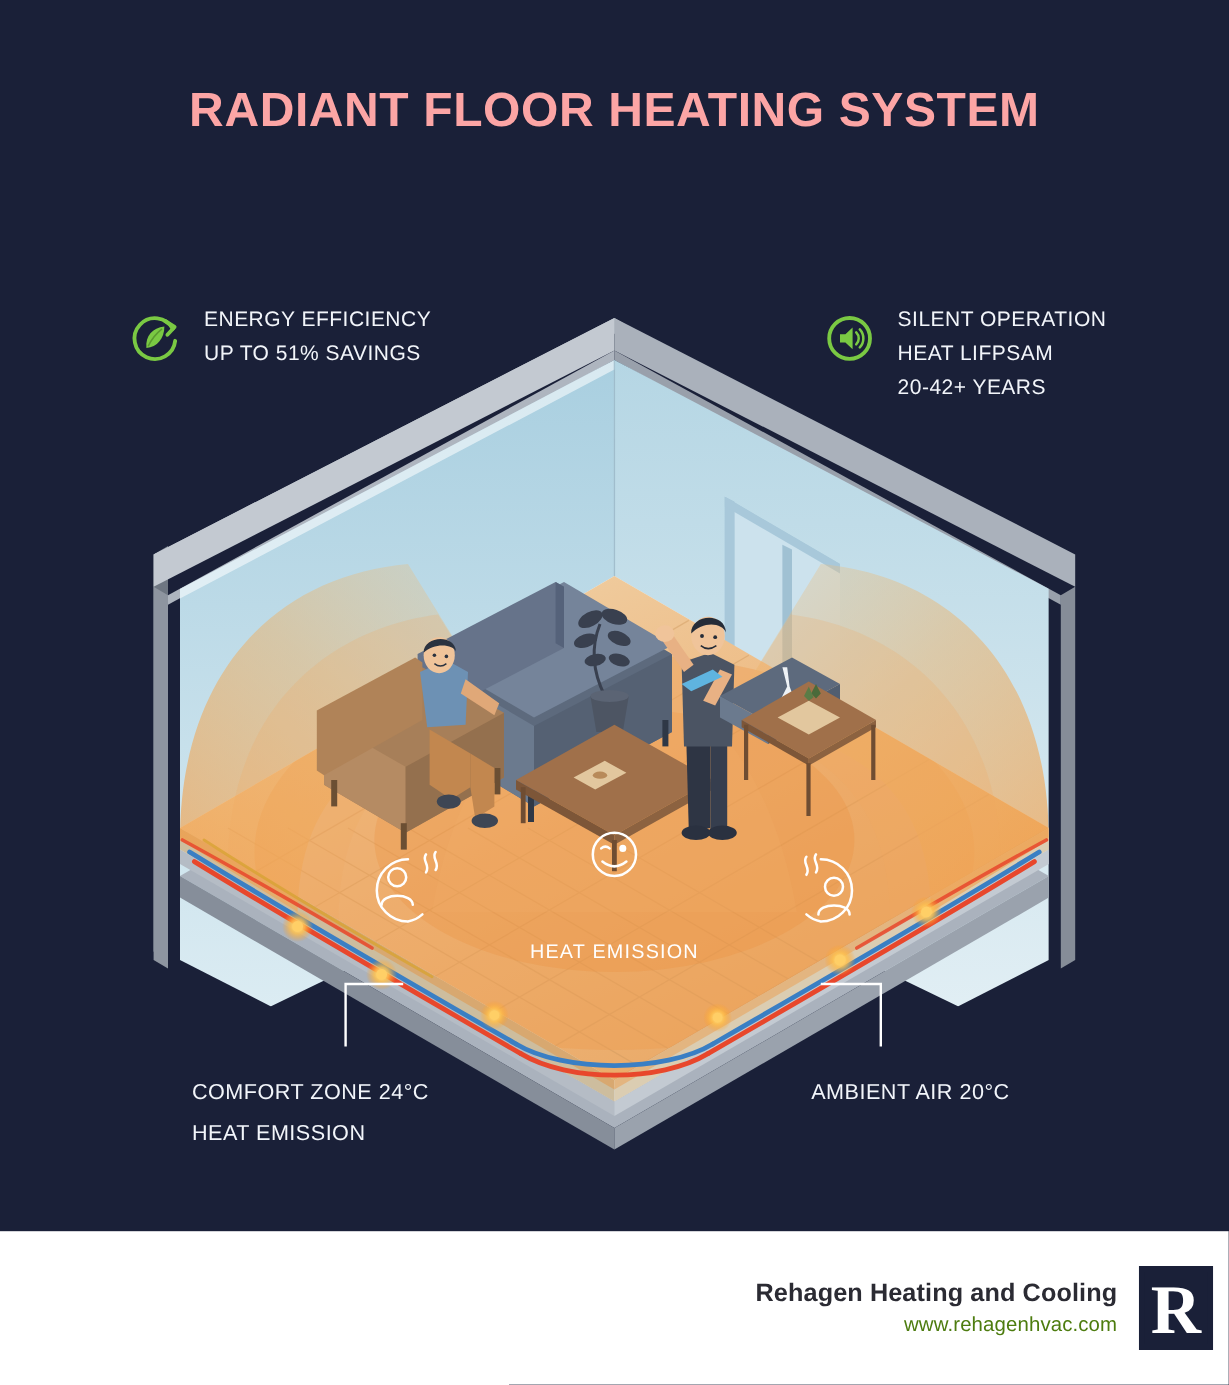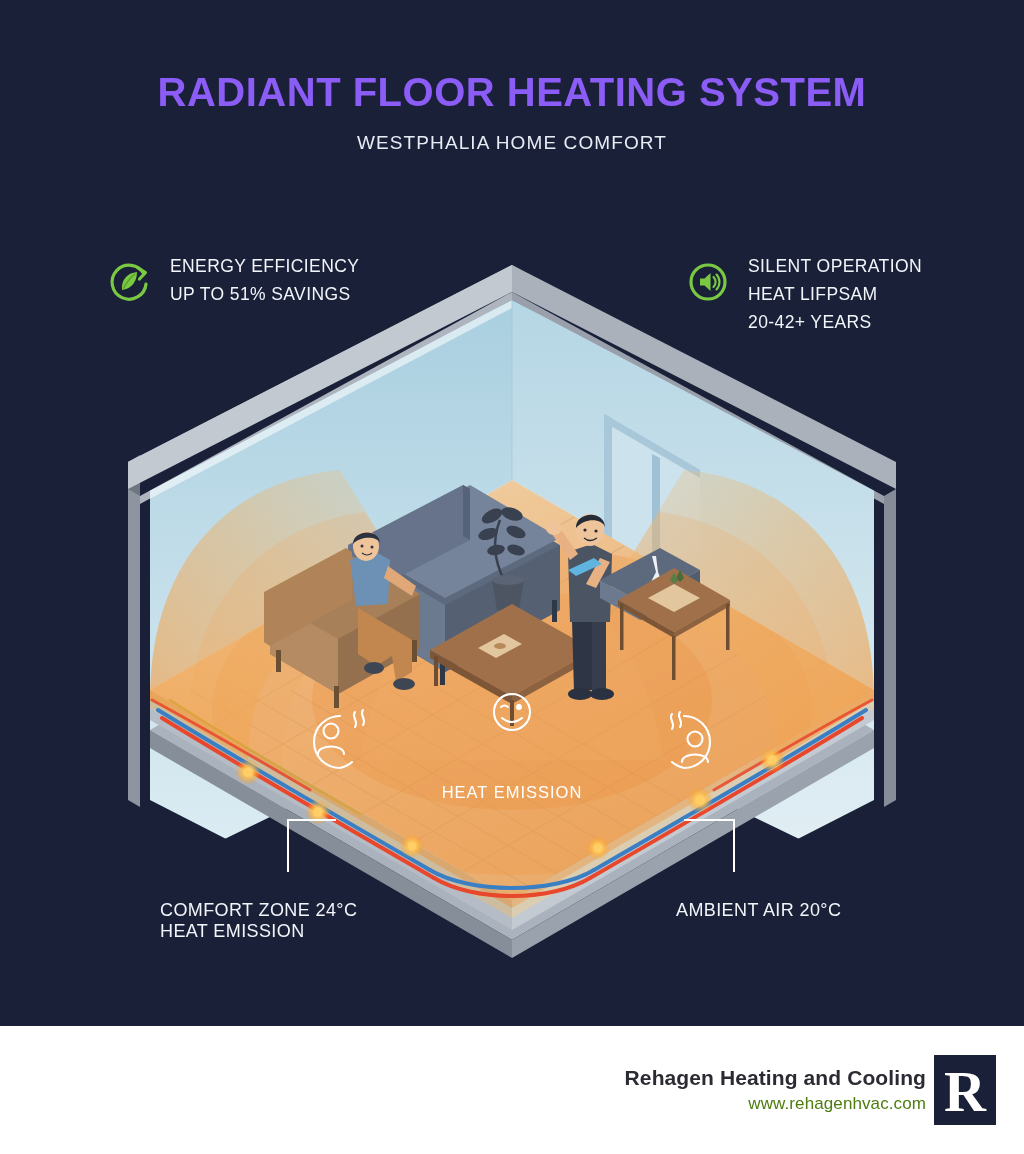--- a/index.html
+++ b/index.html
@@ -8,21 +8,21 @@
     font-family:"Liberation Sans", sans-serif;
     background:#1a2038;
     position:relative;
     overflow:hidden;
   }
   #stage { position:absolute; inset:0; width:1024px; height:1154px; }
 
   
   .hdr { position:absolute; left:0; right:0; top:70px; text-align:center; }
   .hdr h1 {
-    font-size:40px; font-weight:bold; color:#8b5cf6;
+    font-size:40px; font-weight:bold; color:#fca5a5;
     letter-spacing:0.5px; line-height:1.1;
   }
   .hdr h2 {
     margin-top:18px;
     font-size:19px; font-weight:normal; color:#e8ecf5;
     letter-spacing:1.1px;
   }
 
   
   .feat { position:absolute; display:flex; align-items:flex-start; gap:16px; }
@@ -31,44 +31,43 @@
   .feat-icon { width:48px; height:48px; flex:none; margin-top:2px; }
   .feat-txt { display:flex; flex-direction:column; gap:7px; }
   .feat-txt span {
     font-size:17.5px; color:#f2f5fa; letter-spacing:0.4px; white-space:nowrap;
   }
 
   
   #scene { position:absolute; left:0; top:0; width:1024px; height:1030px; }
 
   
-  .blabel { position:absolute; display:flex; flex-direction:column; }
+  .blabel { position:absolute; display:flex; flex-direction:column; gap:13px; }
   .blabel span { font-size:18px; color:#f2f5fa; letter-spacing:0.4px; white-space:nowrap; }
   .bl-left  { left:160px; top:900px; }
   .bl-right { left:676px; top:900px; }
 
   
   .footer {
     position:absolute; left:0; top:1026px; width:1024px; height:128px;
     background:#ffffff; display:flex; align-items:center;
-    justify-content:flex-end; padding-right:28px; gap:8px;
+    justify-content:flex-end; padding-right:13px; gap:18px;
   }
   .f-txt { text-align:right; }
   .f-name { font-size:21px; font-weight:bold; color:#2b2b33; letter-spacing:0.1px; }
   .f-url  { font-size:17px; color:#4d7c0f; margin-top:4px; letter-spacing:0.1px; }
   .f-logo { width:62px; height:70px; flex:none; }
 </style>
 </head>
 <body>
 
 <div id="stage">
 
   <div class="hdr">
     <h1>RADIANT FLOOR HEATING SYSTEM</h1>
-    <h2>WESTPHALIA HOME COMFORT</h2>
   </div>
 
   <div class="feat feat-l">
     <svg class="feat-icon" viewBox="0 0 48 48">
       <path d="M38 16 A17 17 0 1 0 40 26" fill="none" stroke="#7ac943" stroke-width="3.2" stroke-linecap="round"></path>
       <path d="M31.5 9.5 L39.5 14.5 L33.5 21" fill="none" stroke="#7ac943" stroke-width="3.2" stroke-linecap="round" stroke-linejoin="round"></path>
       <path d="M31 14 C31 24 25 31 16 32 C15 22 21 15 31 14 Z" fill="#7ac943"></path>
       <path d="M29 16 C24 20 20 25 17.5 30.5" fill="none" stroke="#4f8a2a" stroke-width="1.3" opacity="0.75"></path>
     </svg>
     <div class="feat-txt">

